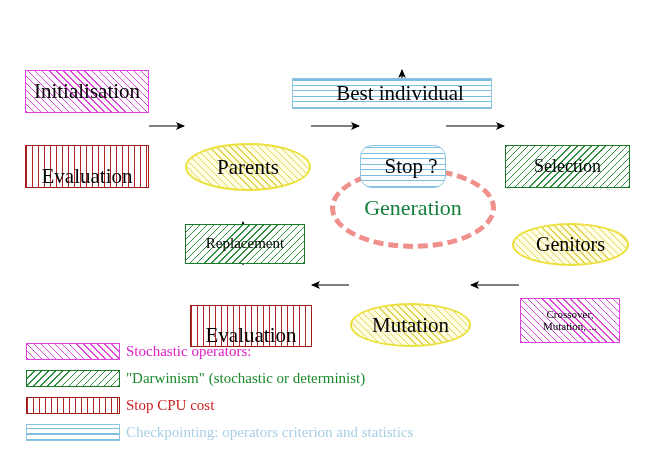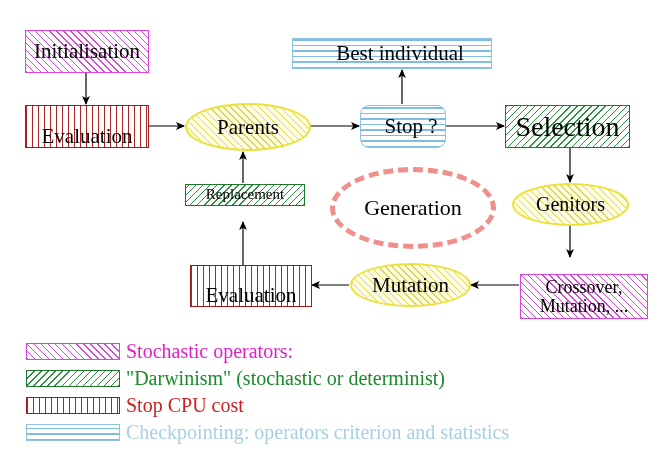--- a/index.html
+++ b/index.html
@@ -23,20 +23,21 @@
   .node {
     position: absolute;
     box-sizing: border-box;
     display: flex;
     align-items: center;
     justify-content: center;
     text-align: center;
     color: #000000;
     line-height: 1.05;
     z-index: 3;
+    margin-top: 40px;
   }
   .node .lbl {
     position: relative;
     z-index: 4;
     white-space: pre-line;
   }
 
   
   .hatch-fwd {            
     background-color: #ffffff;
@@ -98,21 +99,21 @@
 
   
   .generation {
     position: absolute;
     box-sizing: border-box;
     border: 5px dashed #f0908c;
     border-radius: 50%;
     display: flex;
     align-items: center;
     justify-content: center;
-    color: #000000;
+    color: #15803d;
     background: transparent;
     z-index: 2;
   }
 
   
   .conn { position: absolute; z-index: 1; }
   .conn svg { display: block; overflow: visible; }
 
   
   #legend {
@@ -129,21 +130,21 @@
   .leg-swatch {
     position: absolute;
     left: 26px;
     width: 94px;
     height: 17px;
     box-sizing: border-box;
   }
   .leg-text {
     position: absolute;
     left: 126px;
-    font-size: 20px;
+    font-size: 15px;
     white-space: pre;
     font-family: "Liberation Serif", "DejaVu Serif", serif;
   }
   .txt-magenta { color: #e020c8; }
   .txt-gold    { color: #edc020; }
   .txt-green   { color: #1a8a2a; }
   .txt-red     { color: #cc1f1f; }
   .txt-blue    { color: #a8cfe4; }
 </style>
 </head>
@@ -194,41 +195,41 @@
   </div>
 
   <div class="node hatch-yellow b-yellow ellipse" style="left:185px;top:103px;width:126px;height:48px;font-size:21px;">
     <span class="lbl">Parents</span>
   </div>
 
   <div class="node hatch-horz b-blue" style="left:292px;top:38px;width:200px;height:31px;font-size:21px;">
     <span class="lbl">Best individual</span>
   </div>
 
-  <div class="node hatch-horz b-blue rounded" style="left:360px;top:105px;width:86px;height:43px;font-size:21px;">
+  <div class="node hatch-horz b-blue rounded" style="left:360px;top:105px;width:86px;height:43px;font-size:21px;border-radius:12px;">
     <span class="lbl">Stop ?</span>
   </div>
 
-  <div class="node hatch-back b-green" style="left:505px;top:105px;width:125px;height:43px;font-size:28px;">
+  <div class="node hatch-back b-green" style="left:505px;top:105px;width:125px;height:43px;font-size:18px;">
     <span class="lbl">Selection</span>
   </div>
 
-  <div class="node hatch-back b-green" style="left:185px;top:184px;width:120px;height:22px;font-size:15px;">
+  <div class="node hatch-back b-green" style="left:185px;top:184px;width:120px;height:40px;font-size:15px;">
     <span class="lbl">Replacement</span>
   </div>
 
   <div class="generation" style="left:330px;top:167px;width:166px;height:82px;font-size:22px;">
     <span>Generation</span>
   </div>
 
   <div class="node hatch-yellow b-yellow ellipse" style="left:512px;top:183px;width:117px;height:43px;font-size:20px;">
     <span class="lbl">Genitors</span>
   </div>
 
-  <div class="node hatch-fwd b-magenta" style="left:520px;top:274px;width:128px;height:45px;font-size:18px;">
+  <div class="node hatch-fwd b-magenta" style="left:520px;top:258px;width:100px;height:45px;font-size:11px;">
     <span class="lbl">Crossover,
 Mutation, ...</span>
   </div>
 
   <div class="node hatch-vert b-red" style="left:190px;top:265px;width:122px;height:42px;font-size:21px;">
     <span class="lbl">Evaluation</span>
   </div>
 
   <div class="node hatch-yellow b-yellow ellipse" style="left:350px;top:263px;width:121px;height:44px;font-size:21px;">
     <span class="lbl">Mutation</span>

